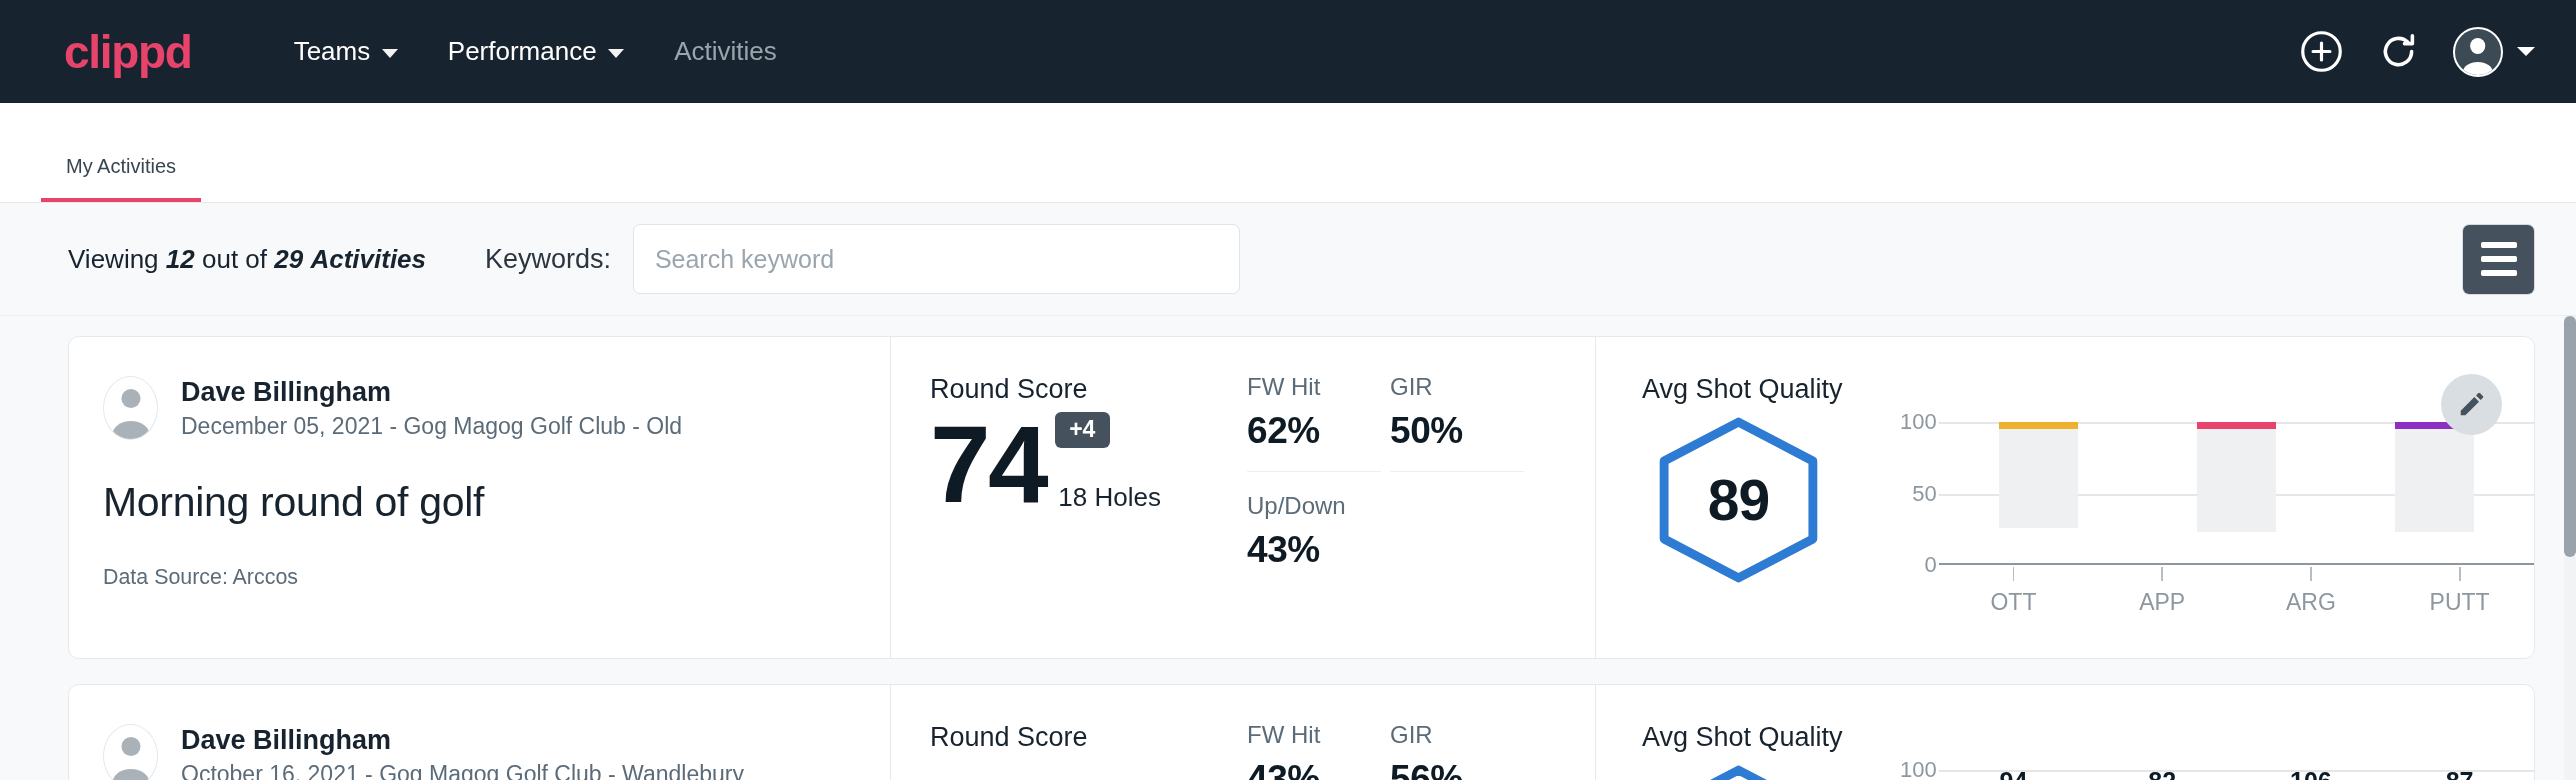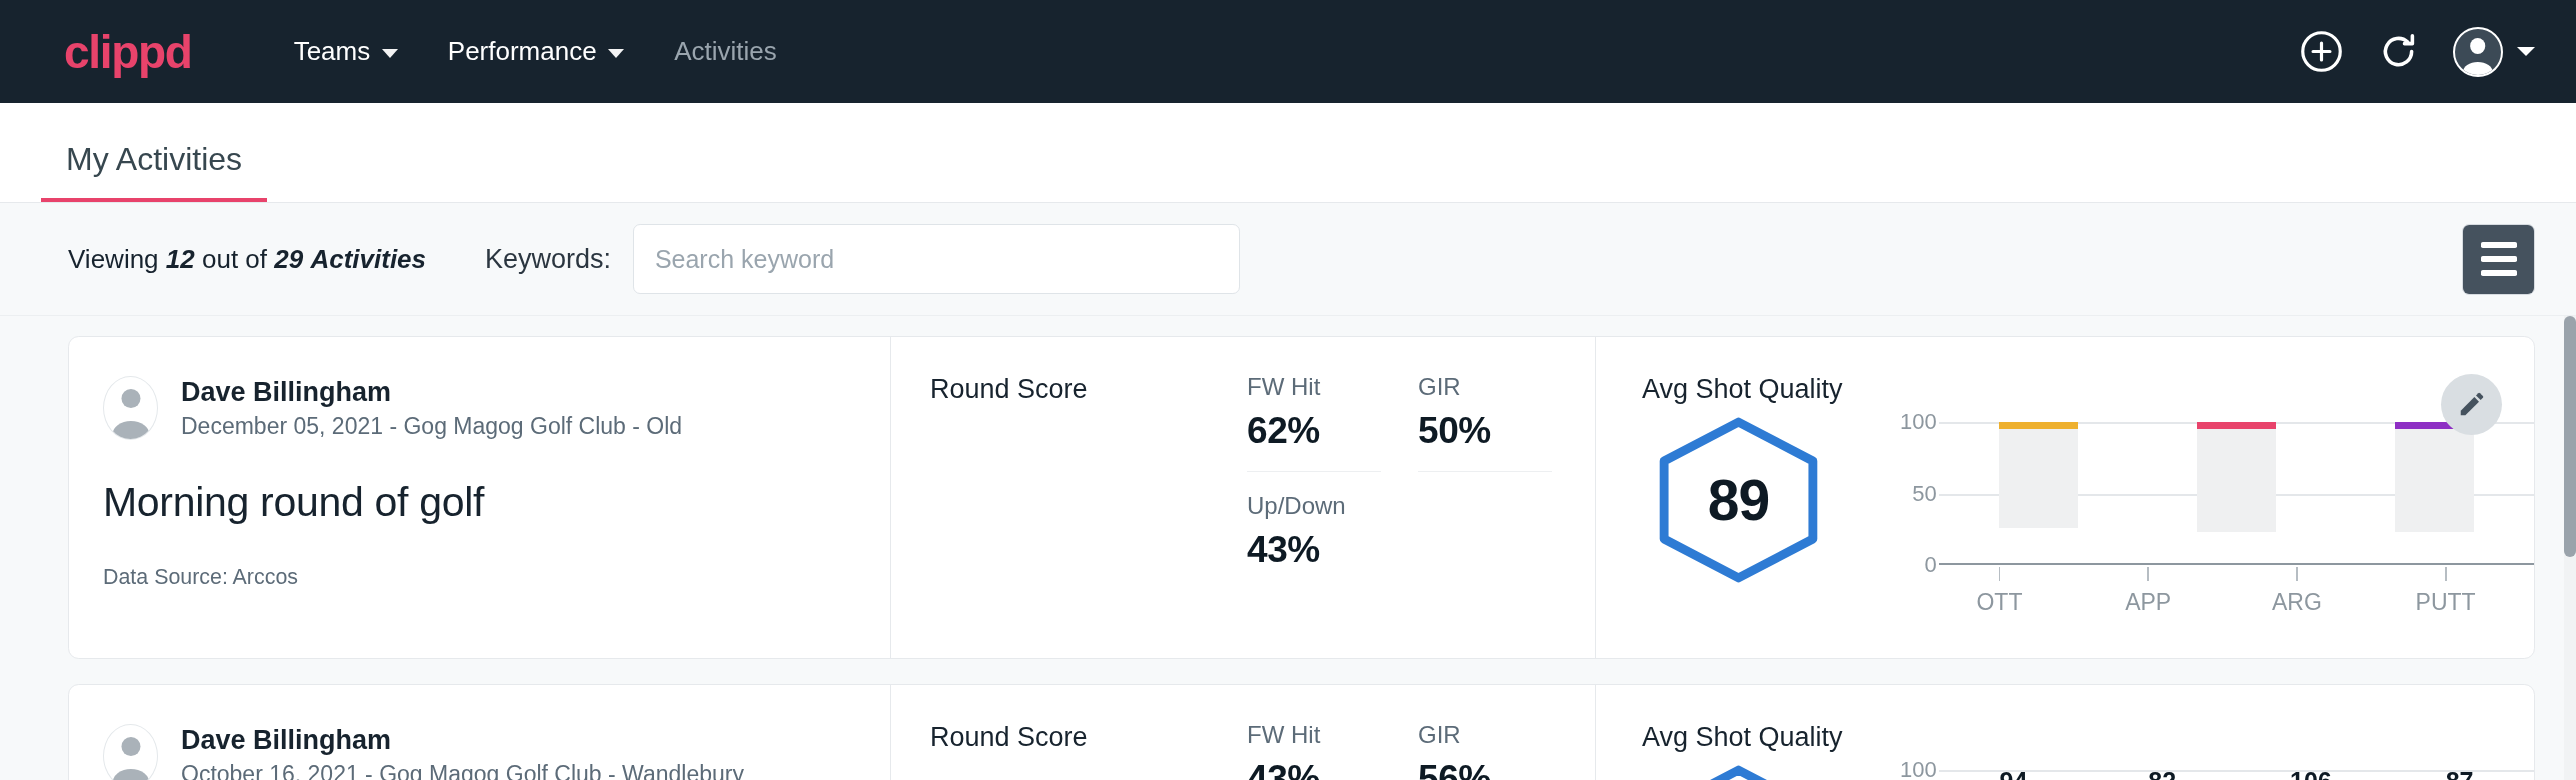--- a/index.html
+++ b/index.html
@@ -77,21 +77,21 @@
 
   
   .tabbar {
     height: 100px;
     background: #ffffff;
     display: flex; align-items: flex-end;
     padding-left: 41px;
     border-bottom: 0.9px solid #e6e9ec;
   }
   .tab {
-    font-size: 32px;
+    font-size: 20px;
     color: #37474f;
     padding: 0 25px 19.6px 25px;
     border-bottom: 4.5px solid #e8436b;
     cursor: pointer;
   }
 
   
   .filterbar {
     height: 113px;
     background: #f7f9fa;
@@ -215,21 +215,21 @@
     align-self: flex-start;
     background: #45525e; color: #ffffff;
     font-size: 23px; font-weight: 700;
     border-radius: 6.2px; padding: 4.5px 14.3px;
     margin-left: 9px;
   }
   .holes { font-size: 26px; color: #17232e; margin-left: 12.5px; }
 
   
   .c-stats { width: 348px; padding: 36px 0 0 0; }
-  .stat-grid { display: grid; grid-template-columns: 134px 134px; column-gap: 37px; }
+  .stat-grid { display: grid; grid-template-columns: 134px 134px; column-gap: 9px; }
   .stat-cell { }
   .stat-cell.topcell { border-bottom: 1.8px solid #edeff1; padding-bottom: 19.6px; }
   .stat-cell.botcell { padding-top: 19.6px; }
   .stat-lbl { font-size: 24px; color: #5c6b78; }
   .stat-val { font-size: 37px; font-weight: 700; color: #0e1a24; margin-top: 9px; letter-spacing: -0.4px; }
 
   
   .c-quality {
     flex: 1;
     border-left: 0.9px solid #e6e9ec;
@@ -267,21 +267,21 @@
   }
   .barcol { width: 79px; display: flex; flex-direction: column; align-items: center; height: 100%; position: relative; }
   .barval {
     position: absolute; top: -3.6px; left: 0; right: 0;
     text-align: center;
     font-size: 25px; font-weight: 700; color: #0e1a24;
   }
   .bar { width: 100%; background: #eff0f1; position: relative; }
   .bar-cap { position: absolute; top: 0; left: 0; right: 0; height: 6.2px; }
   .xaxis {
-    position: relative; left: 48px;
+    position: relative; left: 62px;
     width: calc(100% - 62px);
     display: flex; justify-content: space-around;
     margin-top: 1.8px;
   }
   .xcol { width: 79px; display: flex; flex-direction: column; align-items: center; }
   .xtick-mark { width: 1.8px; height: 14.3px; background: #b6bdc3; }
   .xlab { font-size: 23px; color: #8d979f; margin-top: 7.1px; }
 
   
   .edit-btn {
@@ -379,20 +379,27 @@
           <div class="who-name">Dave Billingham</div>
           <div class="who-meta">December 05, 2021 - Gog Magog Golf Club - Old</div>
         </div>
       </div>
       <div class="c-title">Morning round of golf</div>
       <div class="c-src">Data Source: Arccos</div>
     </div>
 
     <div class="c-score">
       <div class="sec-label">Round Score</div>
+      <div class="score-row">
+        <div class="score-num">74</div>
+        <div class="score-side">
+          <div class="badge">+4</div>
+          <div class="holes">18 Holes</div>
+        </div>
+      </div>
     </div>
 
     <div class="c-stats">
       <div class="stat-grid">
         <div class="stat-cell topcell">
           <div class="stat-lbl">FW Hit</div>
           <div class="stat-val">62%</div>
         </div>
         <div class="stat-cell topcell">
           <div class="stat-lbl">GIR</div>

